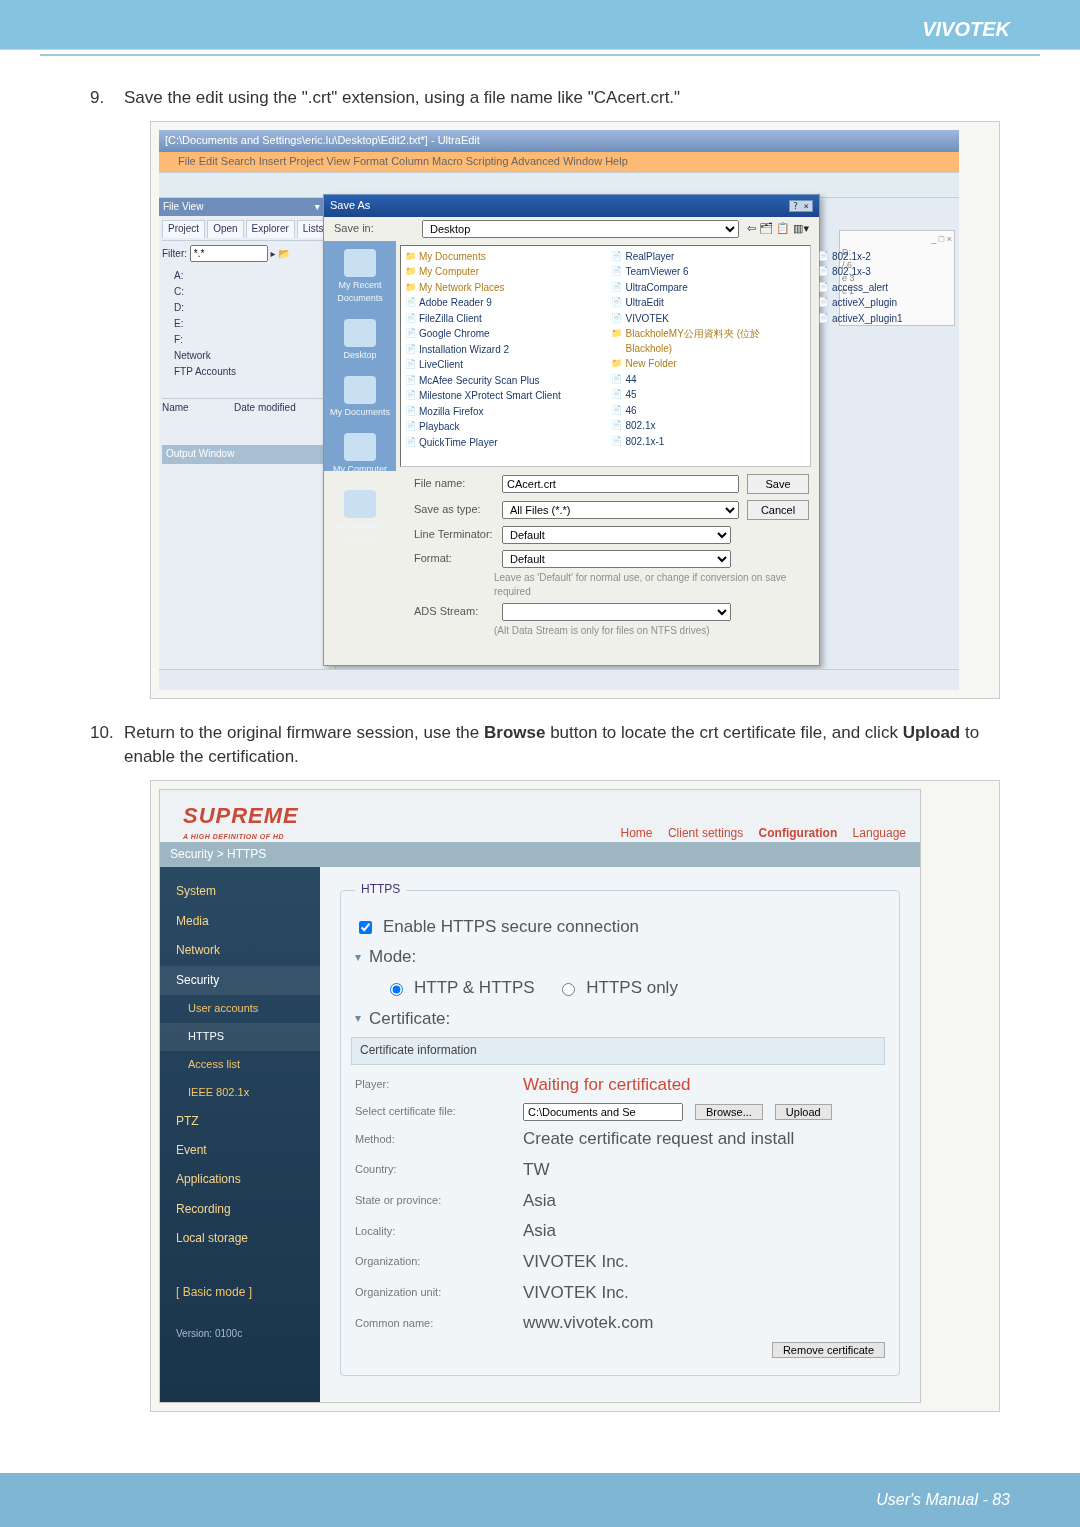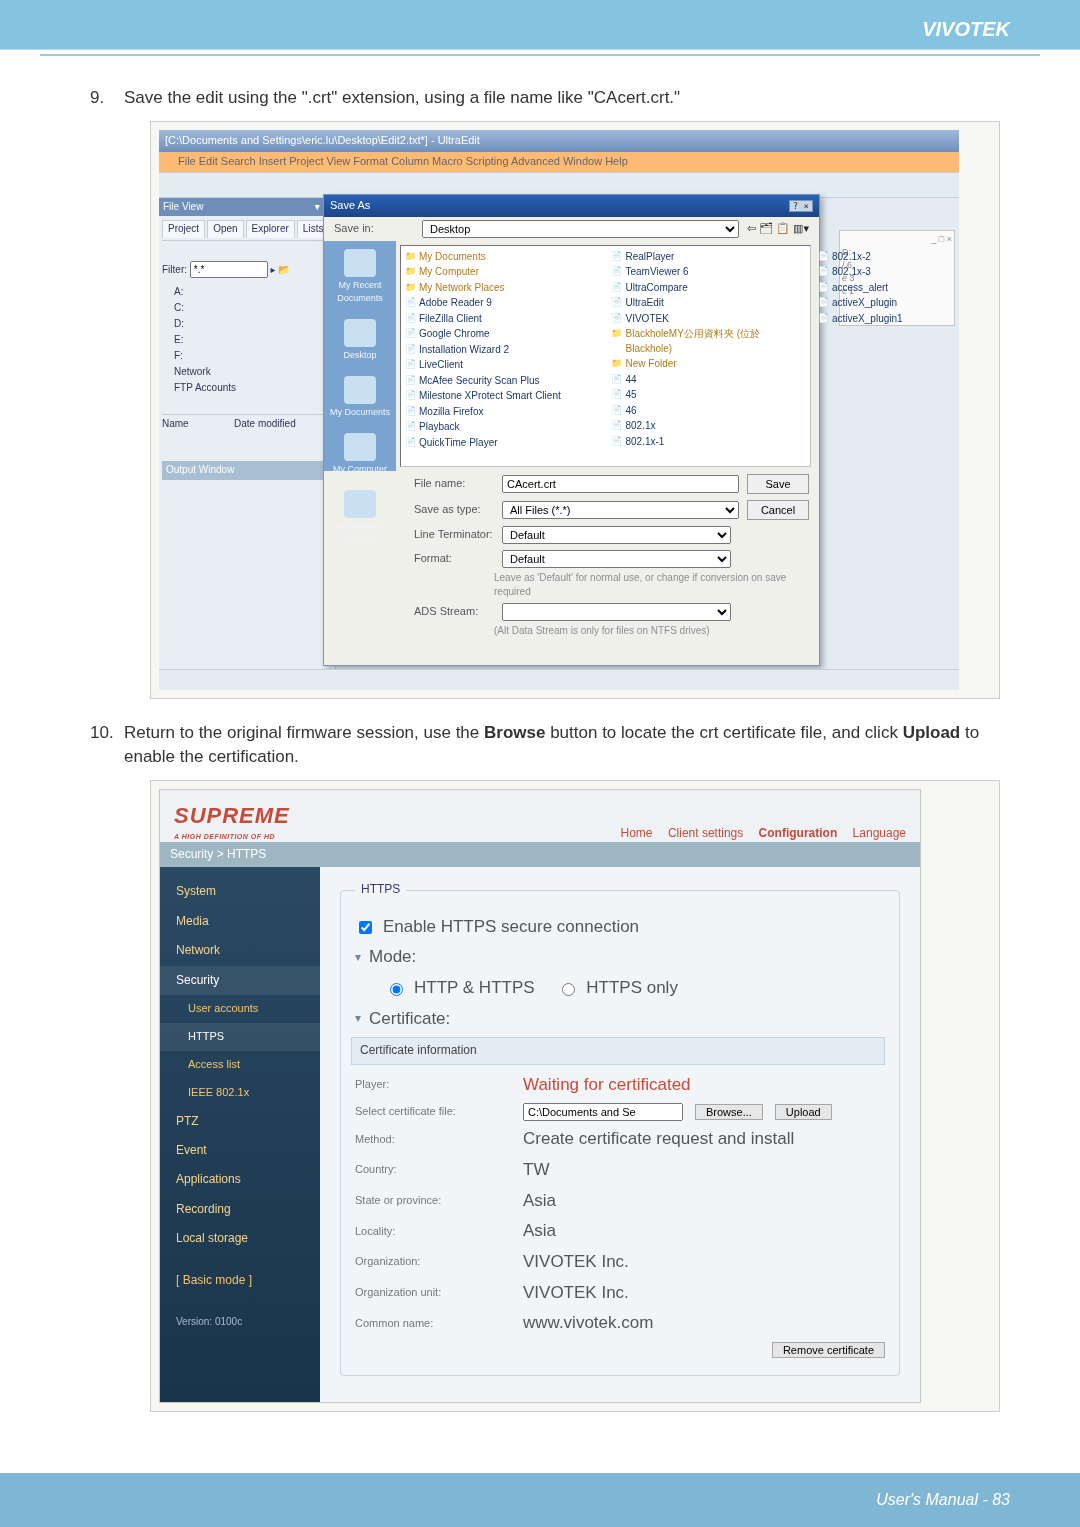--- a/index.html
+++ b/index.html
@@ -39,31 +39,31 @@
   .ue .dlg .filelist span.folder { color:#b27c1a;}
   .ue .dlg .btn { width:62px; height:20px; background:#efefef; border:1px solid #999; font-size:11px; text-align:center;}
   .ue .dlg .note { color:#8a9090; font-size:10px; padding:0 10px;}
   .ue .rightstub { position:absolute; right:4px; top:100px; width:110px; height:90px; background:#fafafa; border:1px solid #c4c4c4; font-size:9px; color:#888; padding:2px;}
   .ue .taskbar { position:absolute; bottom:0; left:0; right:0; height:20px; background:#e4ebf2; border-top:1px solid #c4ced8;}
   .ue .dlg .xbtns span { background:#c9d6e8; color:#234; padding:0 3px; margin-left:2px; font-size:9px; border:1px solid #7a97b9;}
   .ue .leftpanel .outwin { margin-top:30px; background:#a8bed2; padding:2px 4px; color:#fff;}
   
   .fw { width:760px; background:#eef2f5; border:1px solid #c8c8c8; font-size:12px; color:#444;}
   .fw .top { display:flex; justify-content:space-between; align-items:flex-end; padding:10px 14px 0 14px;}
-  .fw .brand { font-style:italic; font-weight:bold; font-size:22px; letter-spacing:1px; color:#c84a38;}
+  .fw .brand { font-style:italic; font-weight:bold; font-size:22px; letter-spacing:1px; color:#c84a38;margin-left:9px;}
   .fw .brand .sub { display:block; font-size:7px; color:#c84a38; letter-spacing:0.5px;}
   .fw .topnav a { color:#c84a38; text-decoration:none; margin-left:12px; font-size:12px;}
   .fw .topnav a.active { font-weight:bold;}
   .fw .crumbbar { background:#9db6c2; color:#fff; padding:4px 10px; font-size:12px;}
   .fw .main { display:flex;}
   .fw .side { width:160px; background:linear-gradient(#2a4963,#1a344a); color:#f9d58a; padding:10px 0; font-size:12px;}
   .fw .side div { padding:6px 16px;}
   .fw .side .sub { color:#f5c56a; padding-left:28px; font-size:11px;}
   .fw .side .active { color:#fff; background:rgba(255,255,255,.08);}
-  .fw .side .basic { margin-top:12px; color:#f0c46c;}
+  .fw .side .basic { margin-top:24px; color:#f0c46c;}
   .fw .side .ver { color:#a6bed0; font-size:10px; padding:20px 16px 4px;}
   .fw .pane { flex:1; background:#f2f5f7; padding:14px 18px 26px 18px;}
   .fw fieldset { border:1px solid #c3d3de; border-radius:4px; padding:10px 14px 16px;}
   .fw legend { color:#437; padding:0 6px;}
   .fw .line { display:flex; align-items:center; margin:6px 0; gap:8px;}
   .fw .line label { width:160px; color:#777; font-size:11px;}
   .fw .val { color:#555; font-size:17px;}
   .fw .wait { color:#c84a38;}
   .fw input.txt { width:150px; font-size:11px; padding:1px 3px;}
   .fw .btn { background:#e6e6e6; border:1px solid #a6a6a6; padding:1px 10px; font-size:11px; margin-left:4px;}
@@ -92,21 +92,21 @@
         <div class="toolbar"></div>
         <div class="body">
           <div class="leftpanel">
             <div style="background:#6f8fba;color:#fff;padding:2px 4px;margin:-4px -3px 2px -3px;display:flex;justify-content:space-between;">
               <span>File View</span>
               <span>▾ ✕</span>
             </div>
             <div class="tabset">
               <span>Project</span><span>Open</span><span>Explorer</span><span>Lists</span>
             </div>
-            <div style="margin-top:20px;">
+            <div style="margin-top:4px;">
               <span>Filter:</span>
               <input class="filter" value="*.*" style="">
               <span>▸ 📂</span>
             </div>
             <div class="tree">
               <span>A:</span>
               <span>C:</span>
               <span>D:</span>
               <span>E:</span>
               <span>F:</span>

